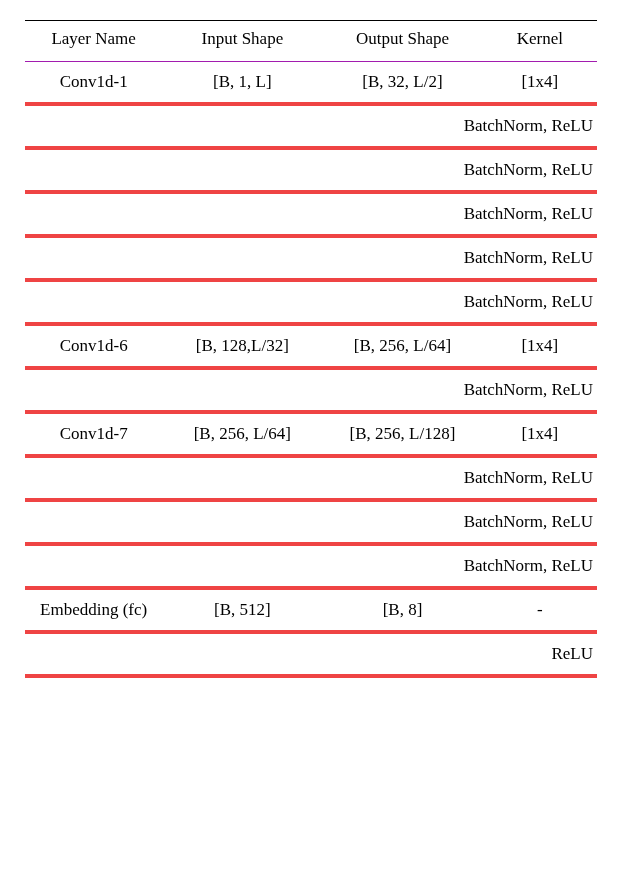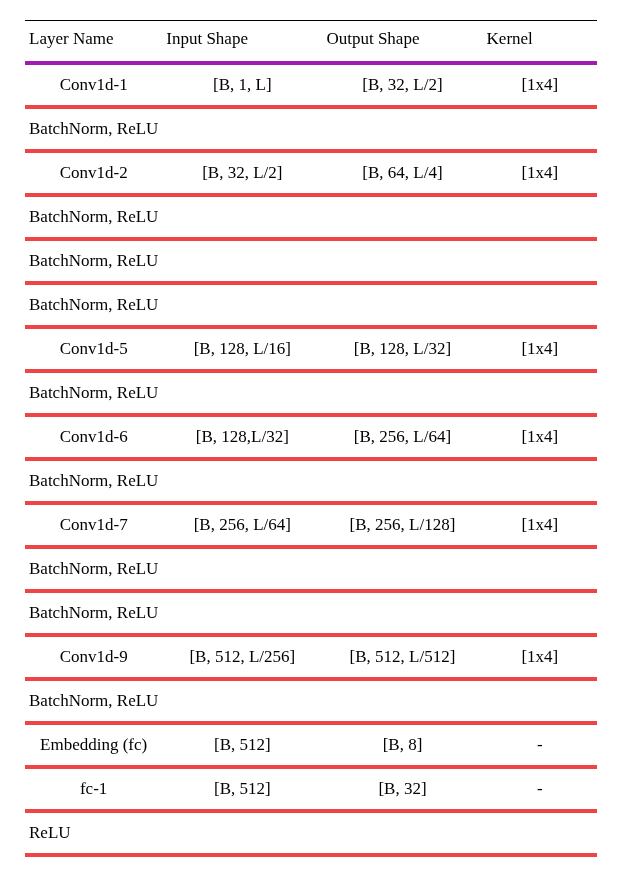--- a/index.html
+++ b/index.html
@@ -13,44 +13,44 @@
       padding: 20px 25px;
       width: 622px;
     }
     table {
       width: 100%;
       border-collapse: collapse;
       font-size: 17px;
     }
     th {
       font-weight: normal;
-      text-align: left;
+      text-align: center;
       padding: 8px 4px 12px 4px;
       border-top: 1.2px solid #000;
-      border-bottom: 4px solid #a21caf;
+      border-bottom: 1px solid #a21caf;
     }
     td {
       text-align: center;
       padding: 10px 4px;
       border-bottom: 4px solid #ef4444;
     }
     .col-layer {
       width: 24%;
     }
     .col-input {
       width: 28%;
     }
     .col-output {
       width: 28%;
     }
     .col-kernel {
       width: 20%;
     }
     .span-row td {
-      text-align: left;
+      text-align: right;
       margin-top: 9px;
     }
   </style>
 </head>
 <body>
 
 <table>
   <thead>
     <tr>
       <th class="col-layer">Layer Name</th>
@@ -62,40 +62,28 @@
   <tbody id="table-body">
   <tr>
         <td class="col-layer">Conv1d-1</td>
         <td class="col-input">[B, 1, L]</td>
         <td class="col-output">[B, 32, L/2]</td>
         <td class="col-kernel">[1x4]</td>
       </tr>
       <tr class="span-row">
         <td colspan="4">BatchNorm, ReLU</td>
       </tr>
-      <tr>
-        <td class="col-layer">Conv1d-2</td>
-        <td class="col-input">[B, 32, L/2]</td>
-        <td class="col-output">[B, 64, L/4]</td>
-        <td class="col-kernel">[1x4]</td>
-      </tr>
       <tr class="span-row">
         <td colspan="4">BatchNorm, ReLU</td>
       </tr>
       <tr class="span-row">
         <td colspan="4">BatchNorm, ReLU</td>
       </tr>
       <tr class="span-row">
         <td colspan="4">BatchNorm, ReLU</td>
-      </tr>
-      <tr>
-        <td class="col-layer">Conv1d-5</td>
-        <td class="col-input">[B, 128, L/16]</td>
-        <td class="col-output">[B, 128, L/32]</td>
-        <td class="col-kernel">[1x4]</td>
       </tr>
       <tr class="span-row">
         <td colspan="4">BatchNorm, ReLU</td>
       </tr>
       <tr>
         <td class="col-layer">Conv1d-6</td>
         <td class="col-input">[B, 128,L/32]</td>
         <td class="col-output">[B, 256, L/64]</td>
         <td class="col-kernel">[1x4]</td>
       </tr>
@@ -107,38 +95,26 @@
         <td class="col-input">[B, 256, L/64]</td>
         <td class="col-output">[B, 256, L/128]</td>
         <td class="col-kernel">[1x4]</td>
       </tr>
       <tr class="span-row">
         <td colspan="4">BatchNorm, ReLU</td>
       </tr>
       <tr class="span-row">
         <td colspan="4">BatchNorm, ReLU</td>
       </tr>
-      <tr>
-        <td class="col-layer">Conv1d-9</td>
-        <td class="col-input">[B, 512, L/256]</td>
-        <td class="col-output">[B, 512, L/512]</td>
-        <td class="col-kernel">[1x4]</td>
-      </tr>
       <tr class="span-row">
         <td colspan="4">BatchNorm, ReLU</td>
       </tr>
       <tr>
         <td class="col-layer">Embedding (fc)</td>
         <td class="col-input">[B, 512]</td>
         <td class="col-output">[B, 8]</td>
         <td class="col-kernel">-</td>
       </tr>
-      <tr>
-        <td class="col-layer">fc-1</td>
-        <td class="col-input">[B, 512]</td>
-        <td class="col-output">[B, 32]</td>
-        <td class="col-kernel">-</td>
-      </tr>
       <tr class="span-row">
         <td colspan="4">ReLU</td>
       </tr>
     </tbody>
 </table>
 
 </body></html>

